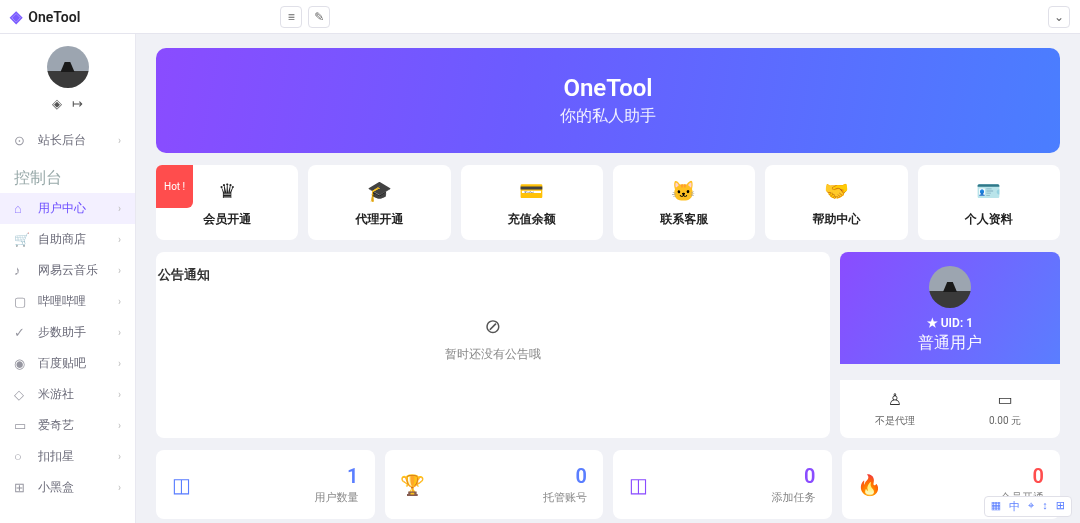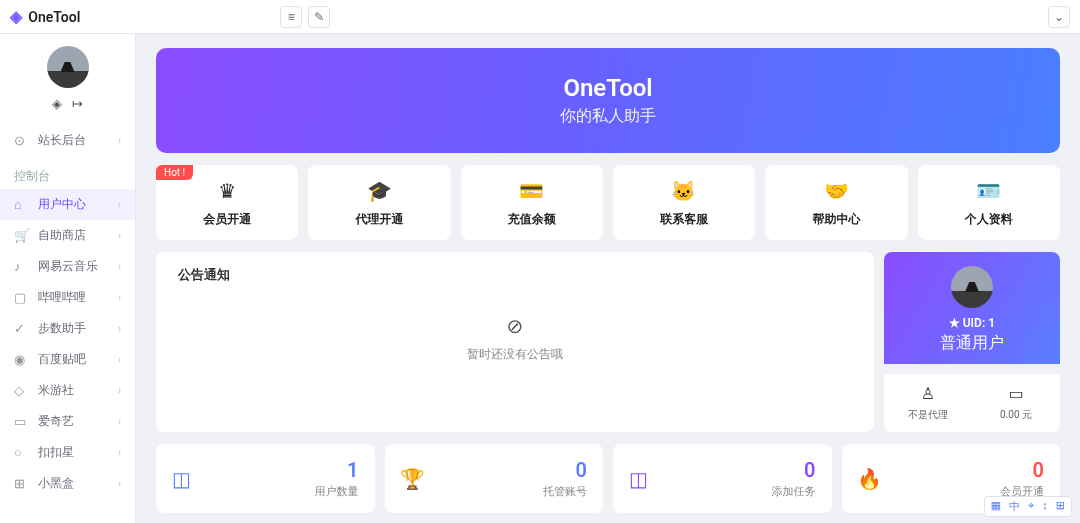--- a/index.html
+++ b/index.html
@@ -10,40 +10,40 @@
 .tool-btns { margin-left:200px; display:flex; gap:6px; }
 .tool-btn { width:22px; height:22px; border:1px solid #e0e0e8; border-radius:4px; display:flex; align-items:center; justify-content:center; cursor:pointer; color:#666; background:#fff; }
 .user-toggle { margin-left:auto; width:22px; height:22px; border:1px solid #e0e0e8; border-radius:4px; display:flex; align-items:center; justify-content:center; cursor:pointer; color:#666; }
 .sidebar { position:fixed; left:0; top:34px; bottom:0; width:136px; background:#fff; border-right:1px solid #e8e8f0; overflow-y:auto; }
 .avatar-box { text-align:center; padding:12px 0 8px; }
 .avatar { width:42px; height:42px; border-radius:50%; background:linear-gradient(180deg,#9ca5b0 0%,#9ca5b0 60%,#3a3a3a 60%,#3a3a3a 100%); margin:0 auto; position:relative; overflow:hidden; }
 .avatar::before { content:""; position:absolute; bottom:16px; left:14px; width:14px; height:10px; background:#1a1a1a; clip-path:polygon(0 100%,30% 0,70% 0,100% 100%); }
 .avatar-actions { margin-top:8px; display:flex; justify-content:center; gap:10px; }
 .avatar-actions span { cursor:pointer; color:#555; font-size:13px; }
 .nav-section { padding:6px 0; }
-.nav-title { padding:6px 14px 4px; font-size:12px; color:#9aa; }
+.nav-title { padding:6px 14px 4px; font-size:16px; color:#9aa; }
 .nav-item { display:flex; align-items:center; padding:7px 14px; cursor:pointer; color:#6a6a78; position:relative; }
 .nav-item.active { color:#6b4cff; background:#f3f0ff; }
 .nav-item .ni-icon { width:16px; margin-right:8px; font-size:13px; opacity:.7; }
 .nav-item .ni-arrow { margin-left:auto; font-size:10px; color:#bbb; }
 .main { margin-left:136px; margin-top:34px; padding:14px 20px 40px; height:calc(523px - 34px); overflow-y:auto; }
 .hero { background:linear-gradient(100deg,#8a4cff 0%,#6b5cff 40%,#4a7eff 100%); border-radius:10px; padding:26px 0; text-align:center; color:#fff; }
 .hero h1 { font-size:24px; font-weight:600; margin-bottom:4px; }
 .hero p { font-size:16px; opacity:.9; }
 .action-row { display:flex; gap:10px; margin-top:12px; }
 .action-card { flex:1; background:#fff; border-radius:8px; padding:14px 0 12px; text-align:center; position:relative; cursor:pointer; }
 .action-card .ac-icon { font-size:20px; color:#222; margin-bottom:8px; display:block; }
 .action-card .ac-label { font-size:12px; font-weight:600; color:#222; }
-.hot-tag { position:absolute; top:0; left:0; background:#ff4d4d; color:#fff; font-size:10px; padding:2px 8px; border-radius:6px 0 6px 0; }
+.hot-tag { position:absolute; top:0; left:0; background:#ff4d4d; color:#fff; font-size:10px; padding:16px 8px; border-radius:6px 0 6px 0; }
 .mid-row { display:flex; gap:10px; margin-top:12px; }
-.notice-card { flex:1; background:#fff; border-radius:8px; padding:14px 22px; }
+.notice-card { flex:1; background:#fff; border-radius:8px; padding:14px 2px; }
 .notice-card h3 { font-size:13px; font-weight:600; margin-bottom:24px; }
 .notice-empty { text-align:center; color:#888; padding:6px 0 20px; }
 .notice-empty .ne-icon { font-size:20px; display:block; margin-bottom:8px; color:#555; }
-.user-side { width:176px; display:flex; flex-direction:column; gap:10px; }
+.user-side { width:220px; display:flex; flex-direction:column; gap:16px; }
 .user-card { background:linear-gradient(120deg,#8a4cff 0%,#5a7eff 100%); border-radius:8px 8px 0 0; padding:14px 0 10px; text-align:center; color:#fff; }
 .user-card .avatar { margin-bottom:8px; }
 .uid { font-size:12px; font-weight:600; }
 .uid::before { content:"★ "; }
 .user-meta { font-size:16px; margin-top:3px; opacity:.95; }
 .user-stats { background:#fff; border-radius:0 0 8px 8px; display:flex; }
 .user-stat { flex:1; text-align:center; padding:10px 0; }
 .user-stat .us-icon { font-size:16px; color:#333; display:block; margin-bottom:4px; }
 .user-stat .us-label { font-size:10px; color:#666; }
 .stats-row { display:flex; gap:10px; margin-top:12px; }

